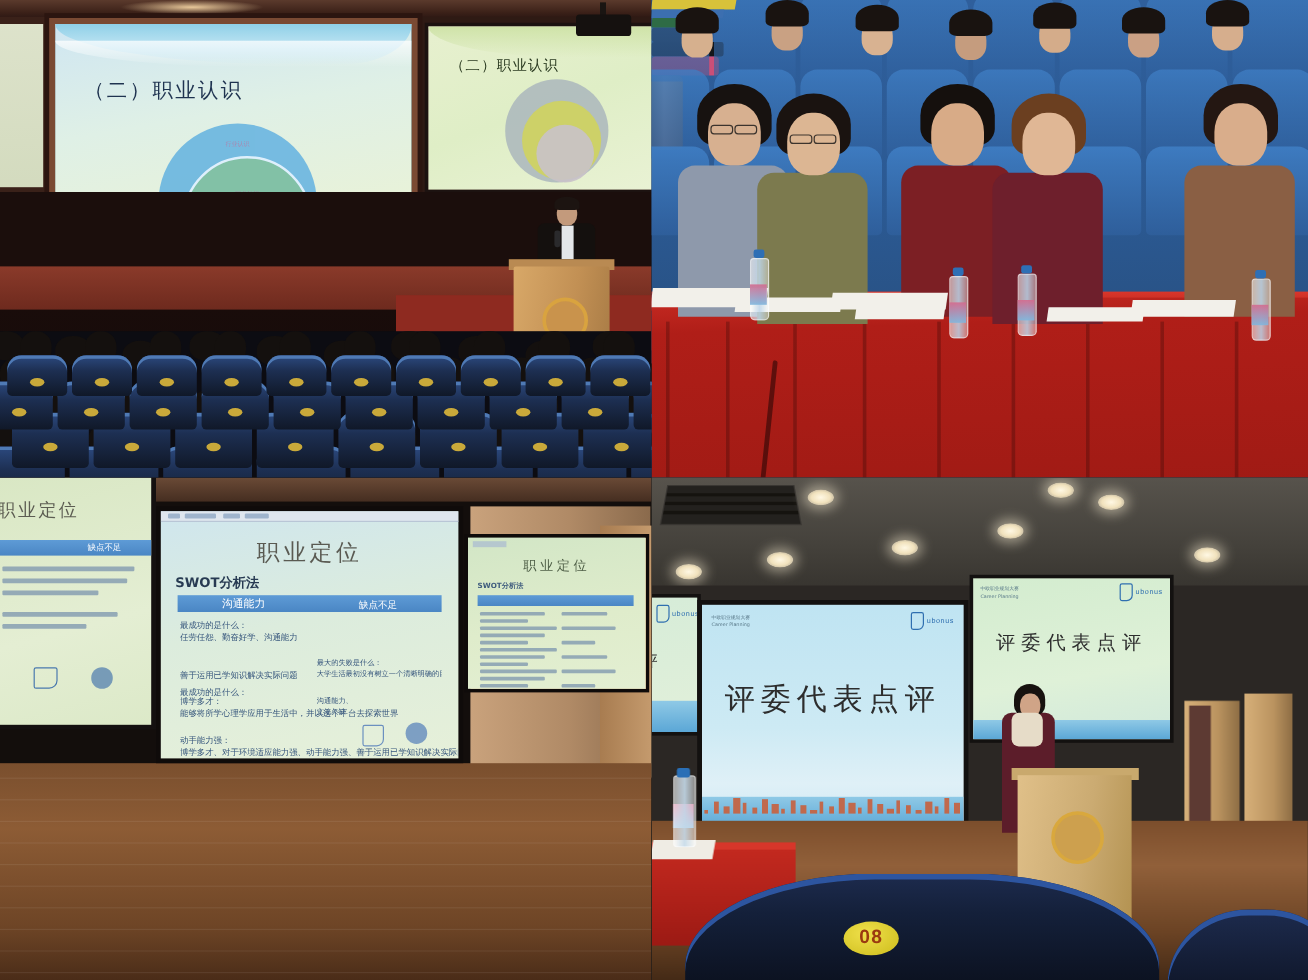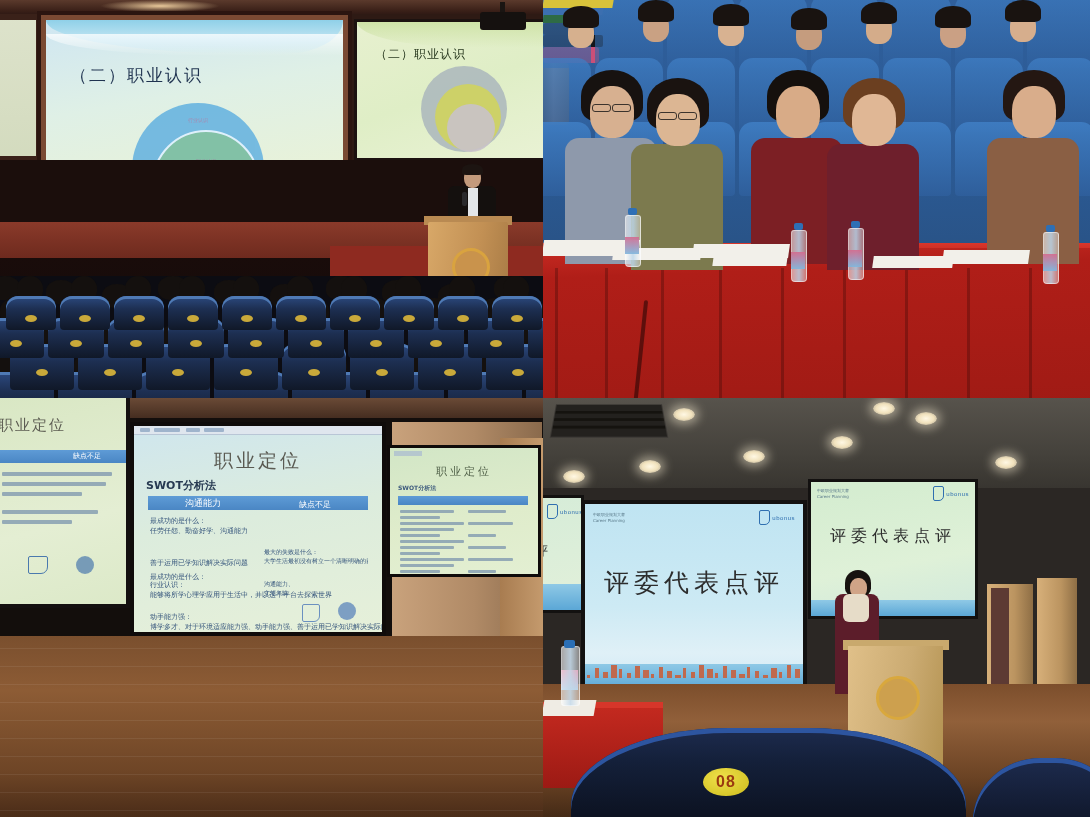--- a/index.html
+++ b/index.html
@@ -496,21 +496,21 @@
       <div class="abs thead" style="left:14px;top:70px;width:220px;height:14px;"></div>
       <div class="thcell cjk" style="left:14px;top:71px;width:110px;font-size:9px;">沟通能力</div>
       <div class="thcell cjk" style="left:128px;top:73px;width:106px;font-size:8px;">缺点不足</div>
       <div id="p3body">
           <div class="tcell cjk" style="left:16px;top:90px;font-size:7px;white-space:nowrap;">最成功的是什么：</div>
           <div class="tcell cjk" style="left:16px;top:100px;font-size:7px;white-space:nowrap;">任劳任怨、勤奋好学、沟通能力</div>
           <div class="tcell cjk" style="left:16px;top:122px;font-size:7px;white-space:nowrap;margin-top:24px;">最成功的是什么：</div>
           <div class="tcell cjk" style="left:16px;top:132px;font-size:7px;white-space:nowrap;">善于运用已学知识解决实际问题</div>
           <div class="tcell cjk" style="left:130px;top:122px;font-size:6px;white-space:nowrap;width:104px;overflow:hidden;">最大的失败是什么：</div>
           <div class="tcell cjk" style="left:130px;top:131px;font-size:6px;white-space:nowrap;width:104px;overflow:hidden;">大学生活最初没有树立一个清晰明确的目标</div>
-          <div class="tcell cjk" style="left:16px;top:154px;font-size:7px;white-space:nowrap;">行业认识：</div>
+          <div class="tcell cjk" style="left:16px;top:154px;font-size:7px;white-space:nowrap;">博学多才：</div>
           <div class="tcell cjk" style="left:16px;top:164px;font-size:7px;white-space:nowrap;">能够将所学心理学应用于生活中，并以这个平台去探索世界</div>
           <div class="tcell cjk" style="left:130px;top:154px;font-size:6px;white-space:nowrap;width:104px;overflow:hidden;">沟通能力、</div>
           <div class="tcell cjk" style="left:130px;top:163px;font-size:6px;white-space:nowrap;width:104px;overflow:hidden;">文笔欠缺</div>
           <div class="tcell cjk" style="left:16px;top:186px;font-size:7px;white-space:nowrap;">动手能力强：</div>
           <div class="tcell cjk" style="left:16px;top:196px;font-size:7px;white-space:nowrap;">博学多才、对于环境适应能力强、动手能力强、善于运用已学知识解决实际问题</div>
         </div>
       <div class="abs" style="left:168px;top:178px;width:16px;height:16px;border:1.5px solid #6b90c0;border-radius:2px 2px 6px 2px;"></div>
       <div class="abs" style="left:204px;top:176px;width:18px;height:18px;border-radius:50%;background:#5b84bb;opacity:.75;"></div>
     </div>
 

